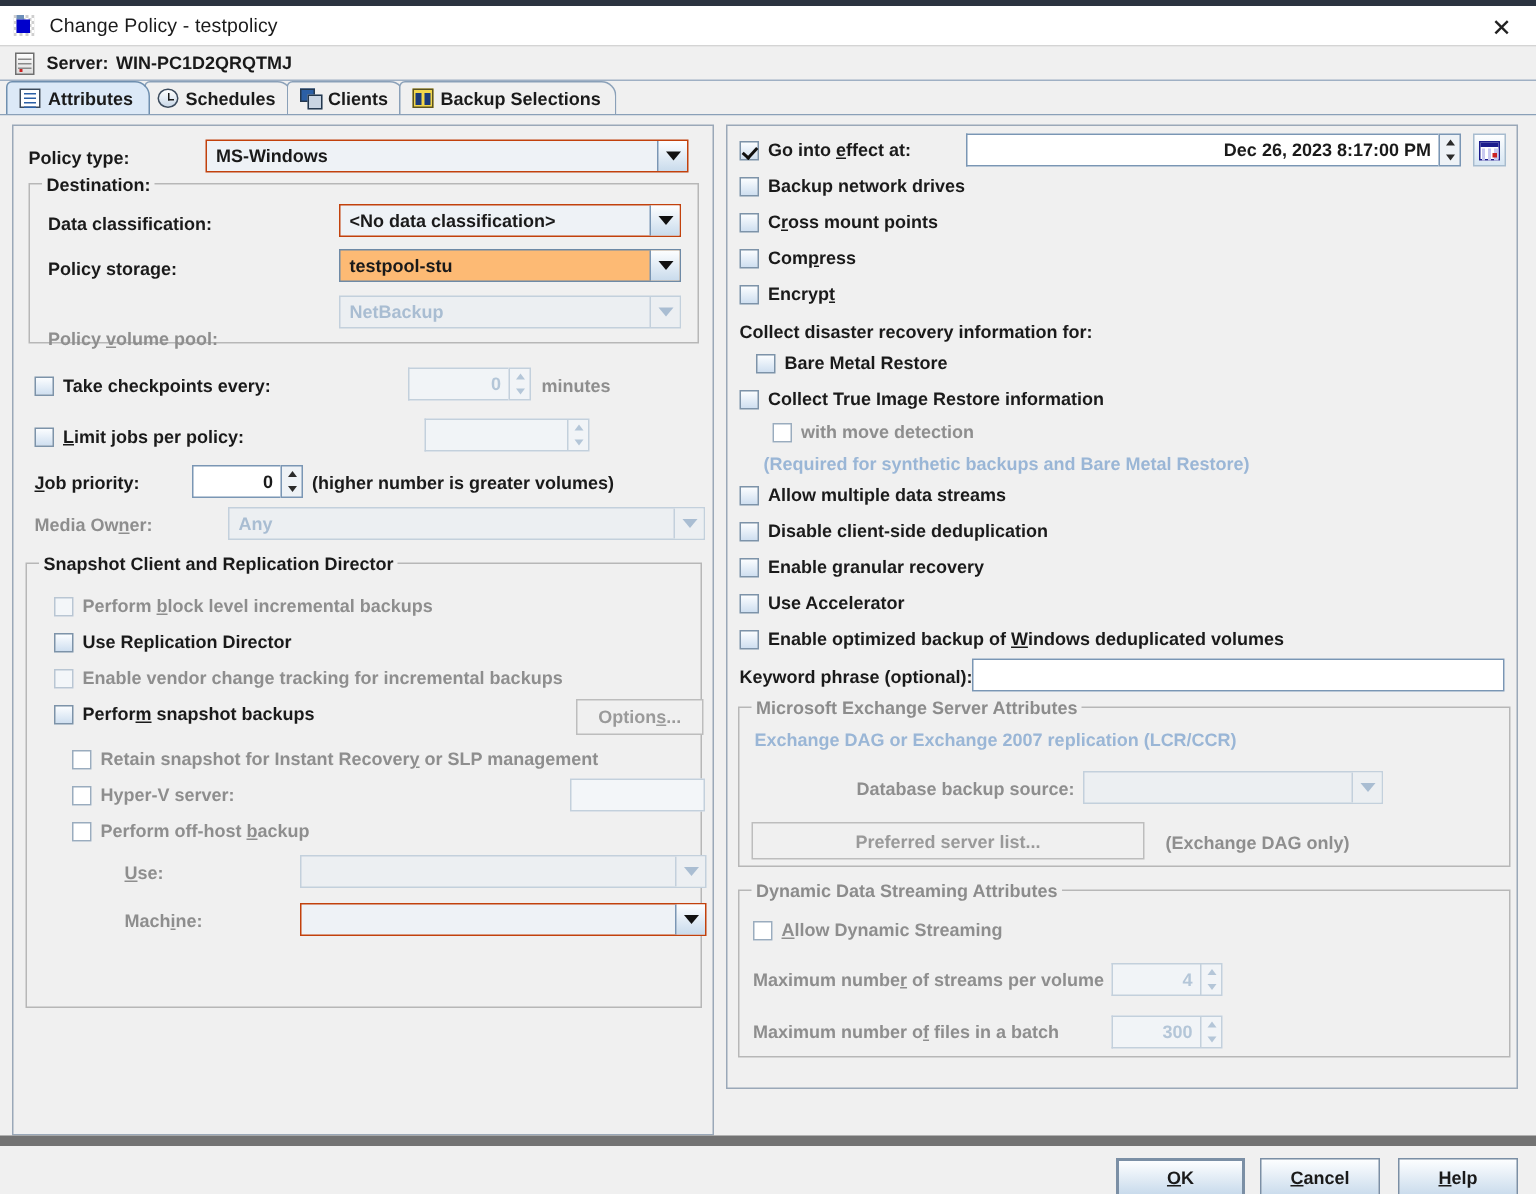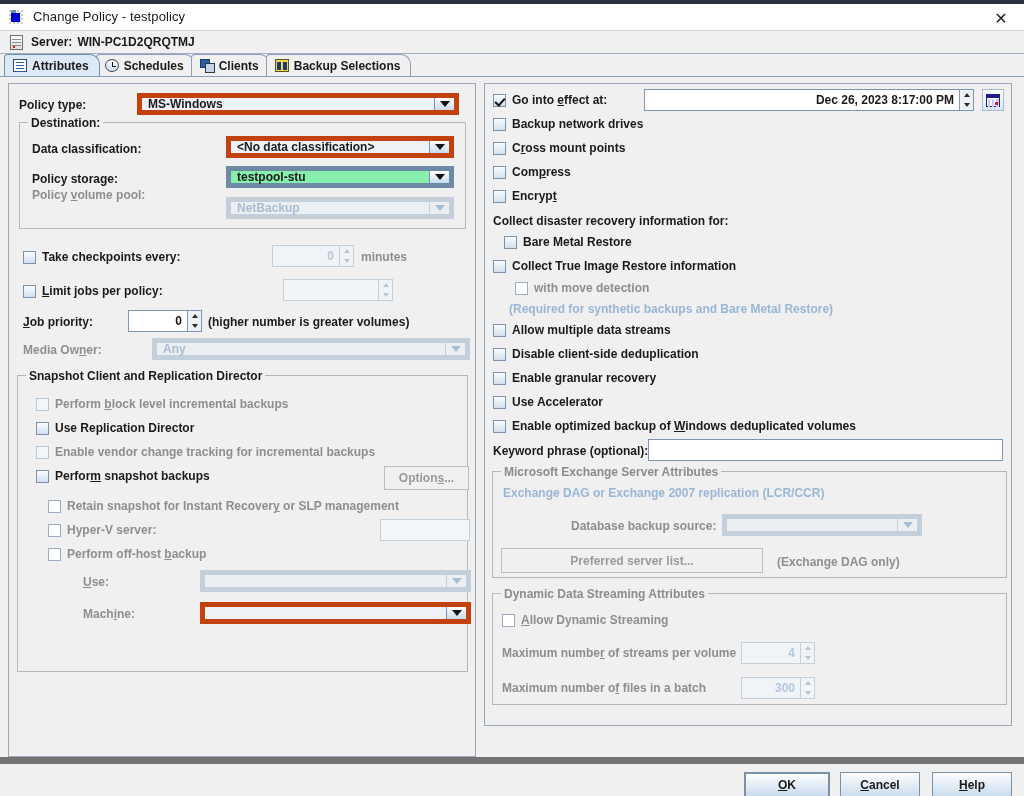--- a/index.html
+++ b/index.html
@@ -138,39 +138,39 @@
   }
   .group.disabled > .glabel { color: #8c8c8c; }
 
   .lbl { font-size: 12px; font-weight: bold; color: #1a1a1a; position: absolute; white-space: nowrap; }
   .lbl.dim { color: #8e8e8e; }
   .lbl.blue { color: #9ab6d6; font-weight: bold; }
 
   
   .combo {
     position: absolute; height: 22px;
-    border: 5px solid #c2410c;
+    border: 1px solid #c2410c;
     background: #eef2f6;
     display: flex; align-items: center;
   }
   .combo .ctext {
     flex: 1; padding-left: 6px; font-size: 12px; font-weight: bold; color: #1a1a1a;
     white-space: nowrap; overflow: hidden;
   }
   .combo .arrow {
     width: 20px; height: 100%; flex: none;
     background: linear-gradient(#fdfeff,#c9dbec);
     border-left: 1px solid #7a96b4;
     display: flex; align-items: center; justify-content: center;
   }
   .combo .arrow i {
     width: 0; height: 0; border-left: 5px solid transparent; border-right: 5px solid transparent;
     border-top: 6px solid #111; display: block;
   }
-  .combo.sel { background: #86efac; border-color: #6e8aa6; }
+  .combo.sel { background: #fdba74; border-color: #6e8aa6; }
   .combo.disabled { background: #eceff2; border-color: #c3d0dc; }
   .combo.disabled .ctext { color: #a9bdd2; }
   .combo.disabled .arrow { background: #eceff2; border-left-color: #c3d0dc; }
   .combo.disabled .arrow i { border-top-color: #a9bdd2; }
 
   
   .tfield {
     position: absolute; height: 22px; background: #ffffff;
     border: 1px solid #7a96b4; display: flex; align-items: center;
     padding: 0 4px; font-size: 12px; font-weight: bold;
@@ -329,21 +329,21 @@
         </div>
 
         <div class="lbl" style="left:12px; top:49px;">Policy storage:</div>
         <div class="combo sel" style="left:206px; top:43px; width:228px;">
           <div class="ctext">testpool-stu</div>
           <div class="arrow">
               <i></i>
             </div>
         </div>
 
-        <div class="lbl dim" style="left:12px; top:65px;">Policy <u>v</u>olume pool:</div>
+        <div class="lbl dim" style="left:12px; top:96px;">Policy <u>v</u>olume pool:</div>
         <div class="combo disabled" style="left:206px; top:74px; width:228px;">
           <div class="ctext">NetBackup</div>
           <div class="arrow">
               <i></i>
             </div>
         </div>
       </div>
 
       <div class="cb" style="left:14px; top:166px;">
         <span class="box"></span>

